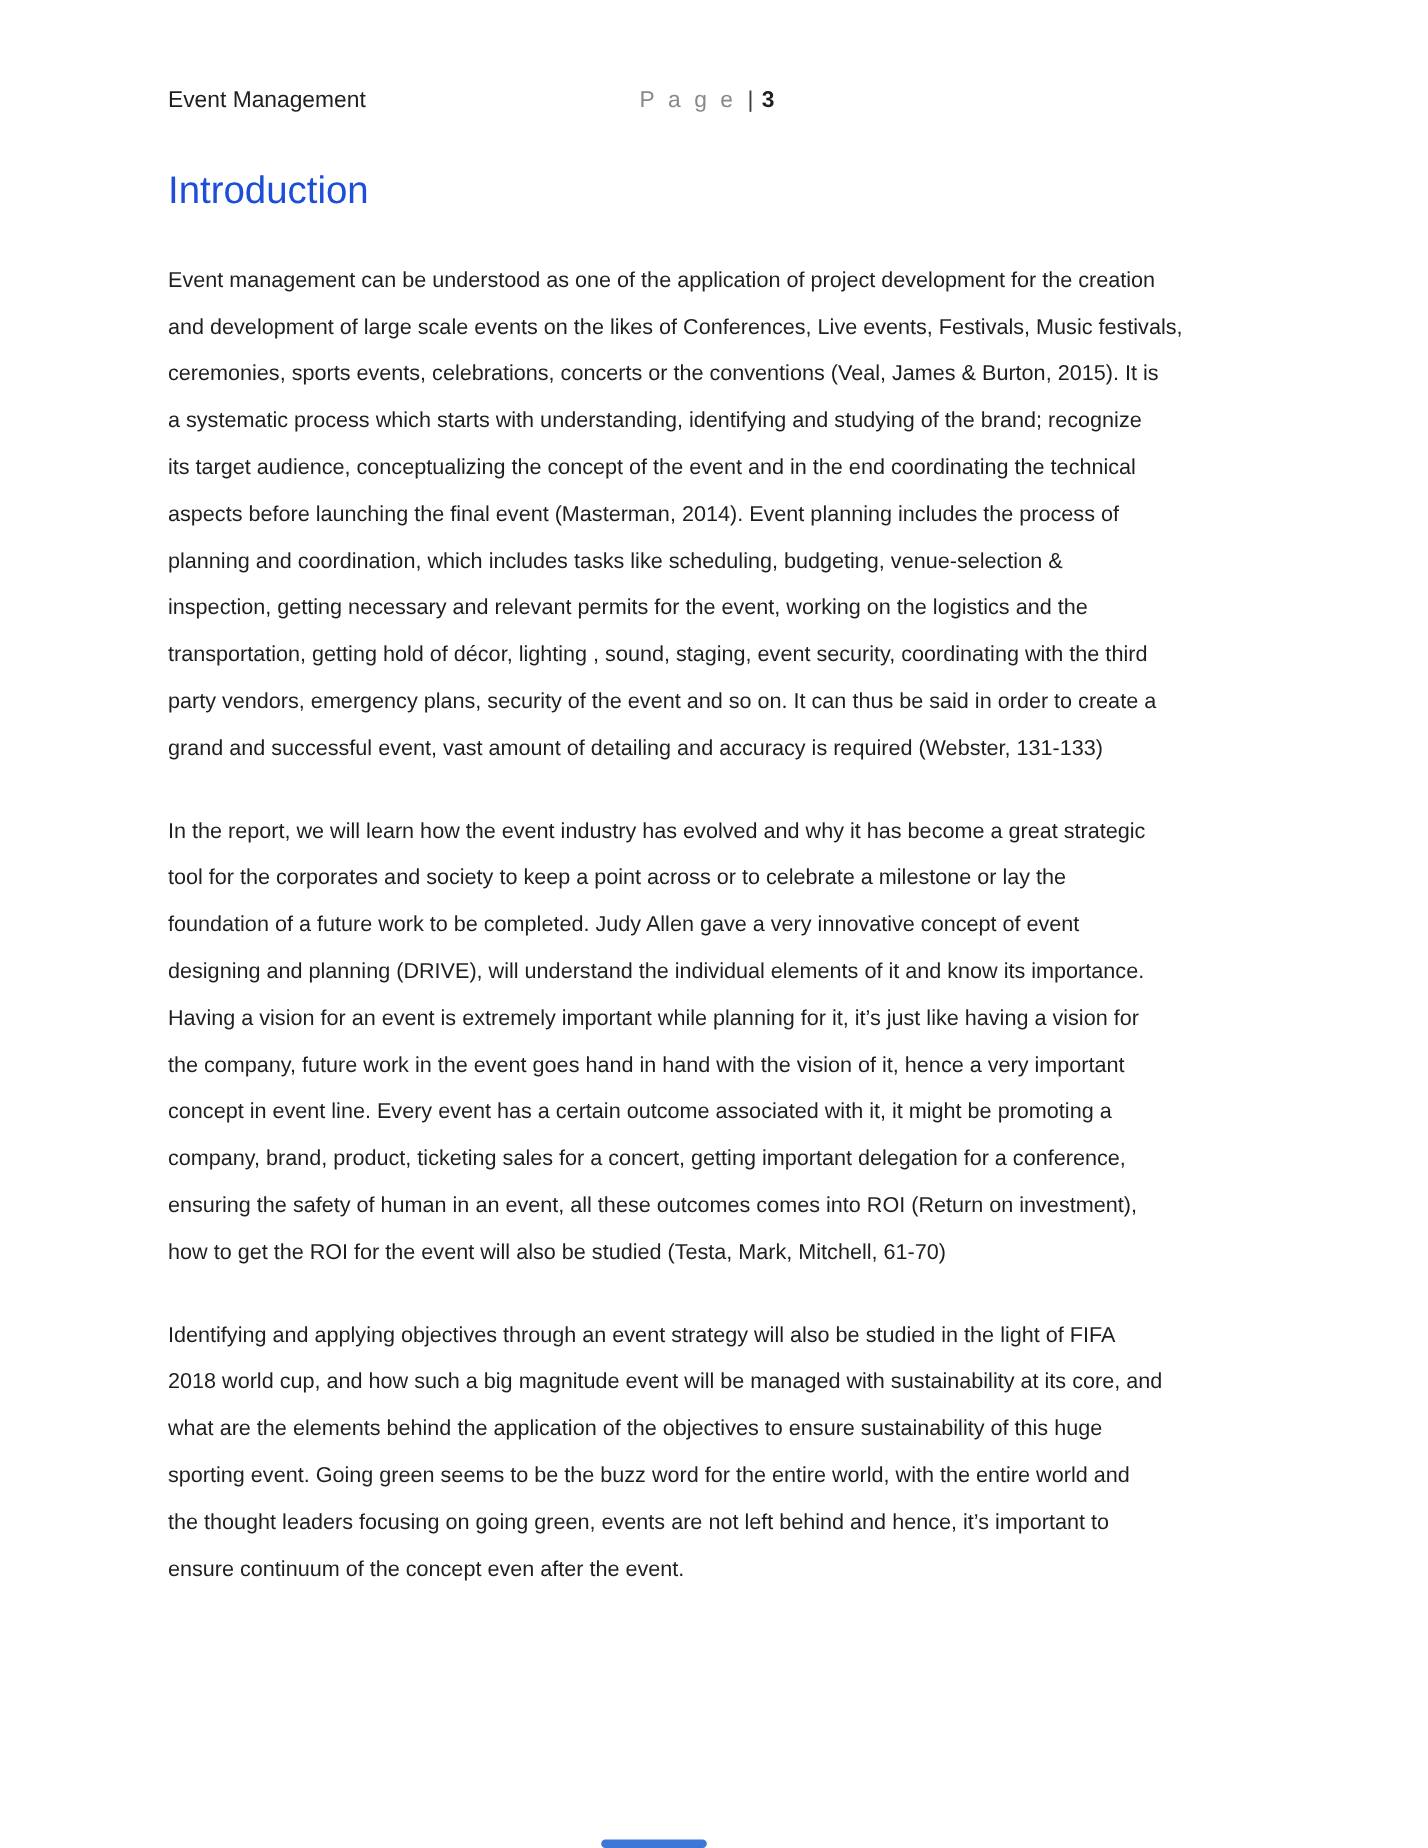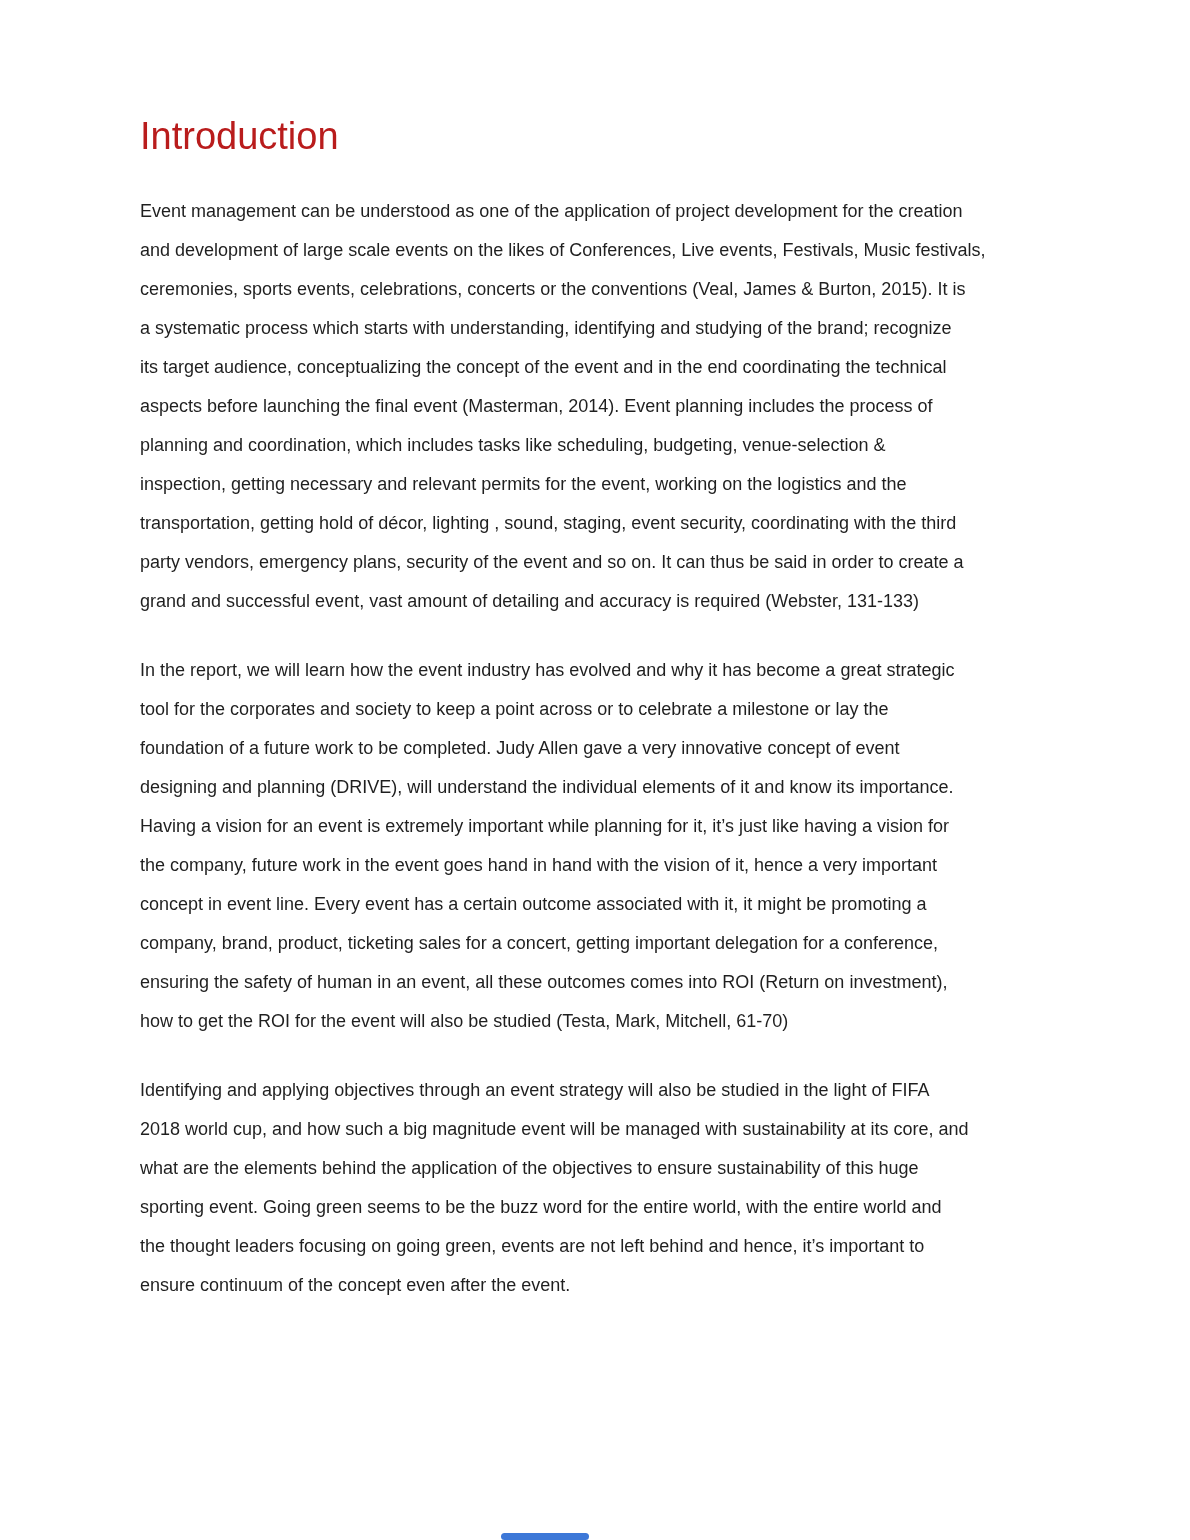--- a/index.html
+++ b/index.html
@@ -41,24 +41,24 @@
   .page-sep {
     color: #3a3a3a;
     margin: 0 7px 0 9px;
   }
   .page-no {
     font-weight: 700;
     color: #1f1f1f;
   }
   .heading {
     margin: 43px 0 36px 0;
-    font-size: 38px;
+    font-size: 32px;
     font-weight: 400;
     line-height: 40px;
-    color: #b91c1c;
+    color: #1d4ed8;
   }
   .body-para {
     margin: 0 0 30px 0;
     font-size: 18px;
     line-height: 39px;
     white-space: pre;      
     color: #1f1f1f;
   }
   .scroll-indicator {
     position: absolute;
@@ -68,20 +68,26 @@
     height: 7px;
     border-radius: 3.5px;
     background: #3D78D8;
   }
 </style>
 </head>
 <body>
 
 <div class="page">
 
+  <div class="header">
+    <span class="doc-title">Event Management</span>
+    <span class="page-num-group">
+      <span class="page-word">P a g e</span><span class="page-sep">|</span><span class="page-no">3</span>
+    </span>
+  </div>
 
   <h1 class="heading">Introduction</h1>
 
   <p class="body-para">Event management can be understood as one of the application of project development for the creation
 and development of large scale events on the likes of Conferences, Live events, Festivals, Music festivals,
 ceremonies, sports events, celebrations, concerts or the conventions (Veal, James &amp; Burton, 2015). It is
 a systematic process which starts with understanding, identifying and studying of the brand; recognize
 its target audience, conceptualizing the concept of the event and in the end coordinating the technical
 aspects before launching the final event (Masterman, 2014). Event planning includes the process of
 planning and coordination, which includes tasks like scheduling, budgeting, venue-selection &amp;

